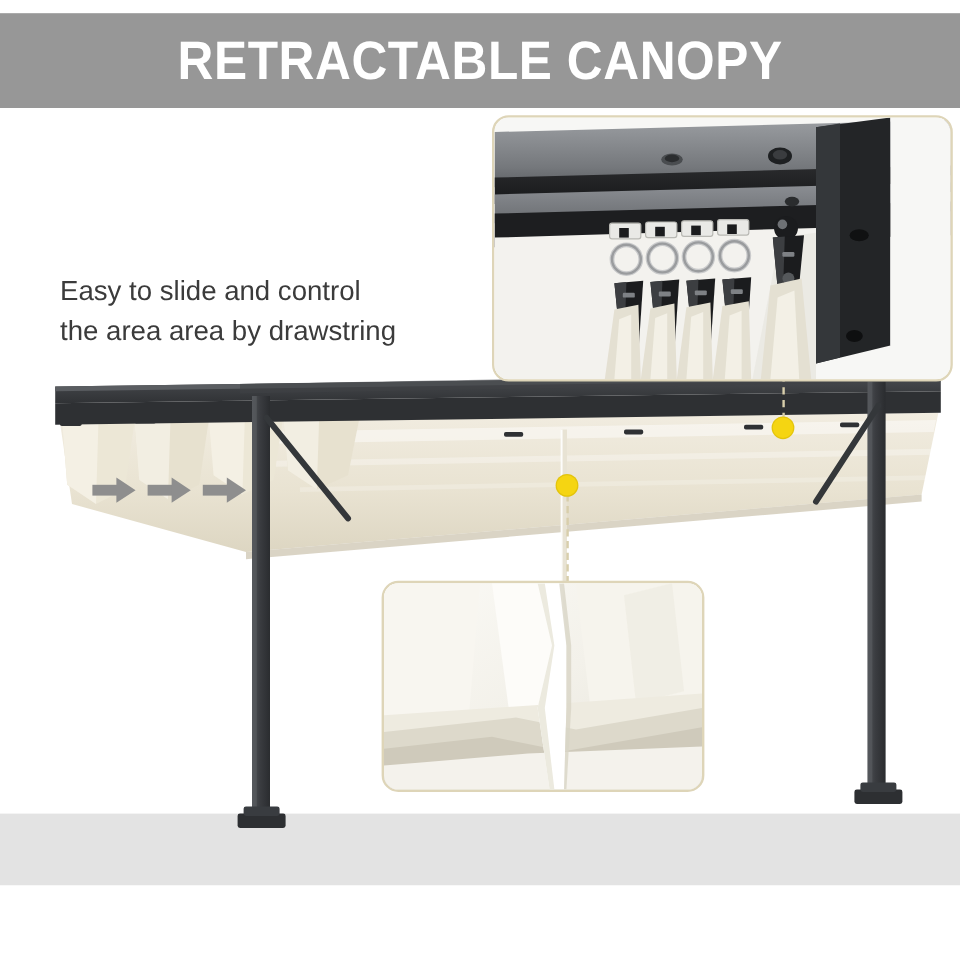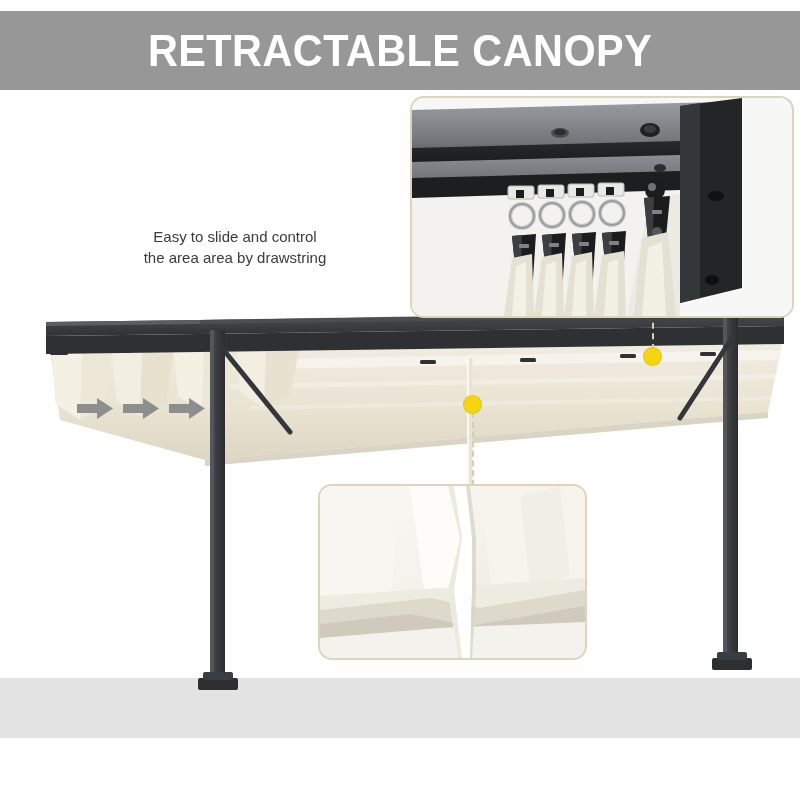--- a/index.html
+++ b/index.html
@@ -50,23 +50,23 @@
     height: 122px;
     background: #e3e3e3;
   }
 
   
   .caption {
     position: absolute;
     left: 50px;
     top: 226px;
     width: 370px;
-    text-align: center;
+    text-align: left;
     color: #3b3b3b;
-    font-size: 15px;
+    font-size: 23px;
     line-height: 1.42;
     font-family: "Liberation Sans", sans-serif;
   }
   .caption span { display: block; }
 
   
   .inset {
     position: absolute;
     border: 2px solid #ded5b8;
     border-radius: 14px;

